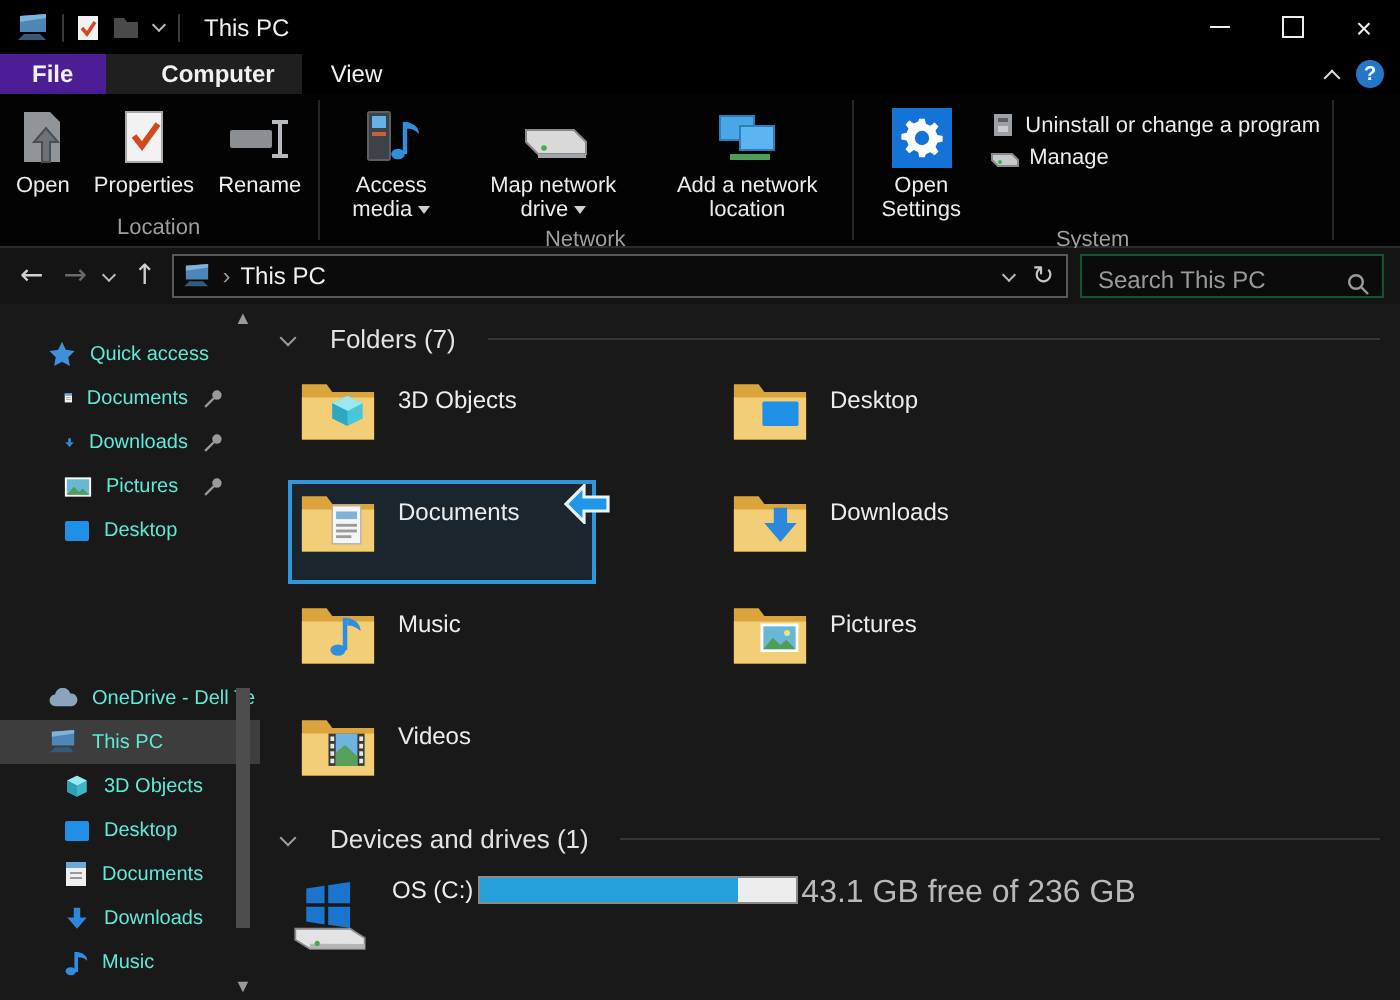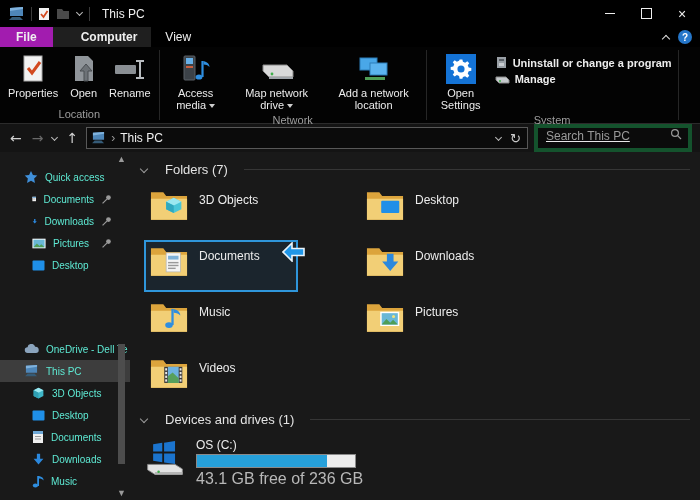--- a/index.html
+++ b/index.html
@@ -18,54 +18,54 @@
   .min-glyph{width:10px;height:1px;background:#eee;display:block;}
   .max-glyph{width:9px;height:9px;border:1px solid #eee;display:block;}
   .close-glyph{font-size:14px;line-height:1;}
   .chev-down{width:7px;height:7px;display:inline-block;position:relative;}
   .chev-down::after{content:"";position:absolute;left:1px;top:0;width:4px;height:4px;
      border-right:1px solid #bbb;border-bottom:1px solid #bbb;transform:rotate(45deg);}
 
   
   .tabrow{height:20px;background:#000;display:flex;align-items:stretch;flex:none;font-size:12px;}
   .tab{padding:2px 14px;display:flex;align-items:center;color:#f0f0f0;}
-  .tab.file{background:#a21caf;font-weight:bold;padding:2px 16px;}
+  .tab.file{background:#4c1d95;font-weight:bold;padding:2px 16px;}
   .tab.selected{background:#1f1f1f;font-weight:bold;padding-left:28px;}
   .tabrow-right{margin-left:auto;display:flex;align-items:center;gap:8px;padding-right:8px;}
   .chev-up{width:8px;height:8px;position:relative;display:inline-block;}
   .chev-up::after{content:"";position:absolute;left:1px;top:3px;width:5px;height:5px;
      border-left:1px solid #ddd;border-top:1px solid #ddd;transform:rotate(45deg);}
   .help-circle{width:14px;height:14px;border-radius:50%;background:#2576c9;color:#fff;
      font-size:10px;font-weight:bold;display:flex;align-items:center;justify-content:center;}
 
   
   .ribbon{height:76px;background:#030303;border-bottom:1px solid #2b2b2b;display:flex;flex:none;}
   .rgroup{display:flex;flex-direction:column;padding:0 2px;}
   .rgroup-buttons{display:flex;flex:1;align-items:flex-start;padding-top:4px;}
   .rgroup-label{text-align:center;color:#9e9e9e;font-size:11px;padding:1px 0 3px;}
   .rsep{width:1px;background:#262626;margin:3px 0;}
   .rbtn{display:flex;flex-direction:column;align-items:center;padding:2px 5px;margin:0 1px;}
   .rbtn .rico{height:32px;display:flex;align-items:center;justify-content:center;}
   .rbtn .rlabel{font-size:11px;line-height:12px;text-align:center;color:#ececec;margin-top:2px;}
   .drop-arrow{display:inline-block;width:0;height:0;border-left:3px solid transparent;
      border-right:3px solid transparent;border-top:4px solid #cfcfcf;margin-left:3px;vertical-align:middle;}
   .settings-tile{width:30px;height:30px;background:#1473d6;display:flex;align-items:center;justify-content:center;}
-  .sys-small{display:flex;flex-direction:column;justify-content:flex-start;padding:5px 4px 0 2px;gap:4px;font-weight:bold;}
+  .sys-small{display:flex;flex-direction:column;justify-content:flex-start;padding:5px 4px 0 2px;gap:4px;}
   .sys-row{display:flex;align-items:center;gap:5px;font-size:11px;color:#ececec;white-space:nowrap;}
 
   
   .navrow{height:28px;background:#141414;display:flex;align-items:center;padding:0 8px;gap:6px;flex:none;}
   .nav-arrow{font-family:"DejaVu Sans",sans-serif;font-size:14px;color:#d0d0d0;padding:0 2px;}
   .nav-arrow.disabled{color:#6a6a6a;}
   .addr{flex:1;height:20px;background:#0b0b0b;border:1px solid #585858;display:flex;align-items:center;padding:0 4px;gap:5px;}
   .addr .crumb{color:#f0f0f0;}
   .addr .crumb-sep{color:#9a9a9a;}
   .addr-right{margin-left:auto;display:flex;align-items:center;gap:8px;padding-right:2px;}
   .refresh{color:#c8c8c8;font-size:13px;font-family:"DejaVu Sans",sans-serif;}
-  .searchbox{width:138px;height:20px;background:#0b0b0b;border:4px solid #14532d;display:flex;align-items:flex-start;padding:0 6px;text-decoration:underline;}
+  .searchbox{width:138px;height:20px;background:#0b0b0b;border:1px solid #14532d;display:flex;align-items:flex-end;padding:0 6px;}
   .searchbox input{flex:1;background:transparent;border:none;outline:none;color:#cfcfcf;font-size:12px;
      font-family:"Liberation Sans",sans-serif;min-width:0;}
   .searchbox input::placeholder{color:#9a9a9a;}
 
   
   .main{flex:1;display:flex;overflow:hidden;background:#191919;}
 
   
   .sidebar{width:130px;flex:none;position:relative;padding-top:14px;box-sizing:border-box;}
   .side-item{height:22px;display:flex;align-items:center;gap:7px;padding-left:24px;white-space:nowrap;
@@ -87,21 +87,21 @@
   .sec-chev{width:9px;height:9px;position:relative;flex:none;margin-left:2px;}
   .sec-chev::after{content:"";position:absolute;left:1px;top:1px;width:5px;height:5px;
      border-right:1px solid #9a9a9a;border-bottom:1px solid #9a9a9a;transform:rotate(45deg);}
   .folder-grid{display:grid;grid-template-columns:216px 216px;margin:4px 0 0 6px;}
   .tile{display:flex;align-items:flex-start;gap:11px;height:44px;margin-bottom:4px;width:142px;
      border:2px solid transparent;padding:2px 4px;box-sizing:content-box;}
   .tile .tlabel{margin-top:5px;font-size:12px;color:#ececec;white-space:nowrap;}
   .tile.selected{border-color:#2f96db;background:rgba(40,95,140,0.18);}
   .cursor-arrow{position:absolute;left:152px;top:90px;}
   .drive-tile{display:flex;gap:10px;margin:8px 0 0 6px;align-items:flex-start;}
-  .drive-info{display:flex;flex-direction:column;gap:2px;}
+  .drive-info{display:flex;flex-direction:row;gap:2px;}
   .drive-name{font-size:12px;color:#ececec;}
   .drive-bar{width:158px;height:12px;border:1px solid #8a8a8a;background:#ededed;}
   .bar-fill{height:100%;background:#26a0da;}
   .drive-free{font-size:16px;color:#b8b8b8;}
 
   
   .statusbar{height:20px;background:#2b2b2b;display:flex;align-items:center;padding:0 10px;flex:none;color:#dcdcdc;}
   .status-sep{color:#8a8a8a;margin-left:10px;}
   .status-views{margin-left:auto;display:flex;gap:4px;align-items:center;}
   .view-btn{width:20px;height:16px;display:flex;align-items:center;justify-content:center;}
@@ -156,34 +156,34 @@
     </div>
   </div>
 
   <div class="ribbon">
 
     <div class="rgroup">
       <div class="rgroup-buttons">
         <div class="rbtn">
           <span class="rico">
             <svg width="24" height="28" viewBox="0 0 24 28">
+                <path d="M3 1h13l5 5v20H3z" fill="#90959a"></path>
+                <path d="M12 26V16H8l6-7 6 7h-4v10z" fill="#6d7277" stroke="#4a4e52"></path>
+              </svg>
+          </span>
+          <span class="rlabel">Open</span>
+        </div>
+        <div class="rbtn">
+          <span class="rico">
+            <svg width="24" height="28" viewBox="0 0 24 28">
                 <rect x="3" y="1" width="18" height="25" fill="#f2f2f2" stroke="#aaa"></rect>
                 <path d="M7 13l4 5 8-11" stroke="#d2491f" stroke-width="3" fill="none"></path>
               </svg>
           </span>
           <span class="rlabel">Properties</span>
-        </div>
-        <div class="rbtn">
-          <span class="rico">
-            <svg width="24" height="28" viewBox="0 0 24 28">
-                <path d="M3 1h13l5 5v20H3z" fill="#90959a"></path>
-                <path d="M12 26V16H8l6-7 6 7h-4v10z" fill="#6d7277" stroke="#4a4e52"></path>
-              </svg>
-          </span>
-          <span class="rlabel">Open</span>
         </div>
         <div class="rbtn">
           <span class="rico">
             <svg width="32" height="24" viewBox="0 0 32 24">
                 <rect x="1" y="8" width="21" height="9" rx="1" fill="#8a8f94"></rect>
                 <g stroke="#b8bcc0" stroke-width="2">
                   <line x1="26" y1="4" x2="26" y2="21"></line>
                   <line x1="22" y1="4" x2="30" y2="4"></line>
                   <line x1="22" y1="21" x2="30" y2="21"></line>
                 </g>

